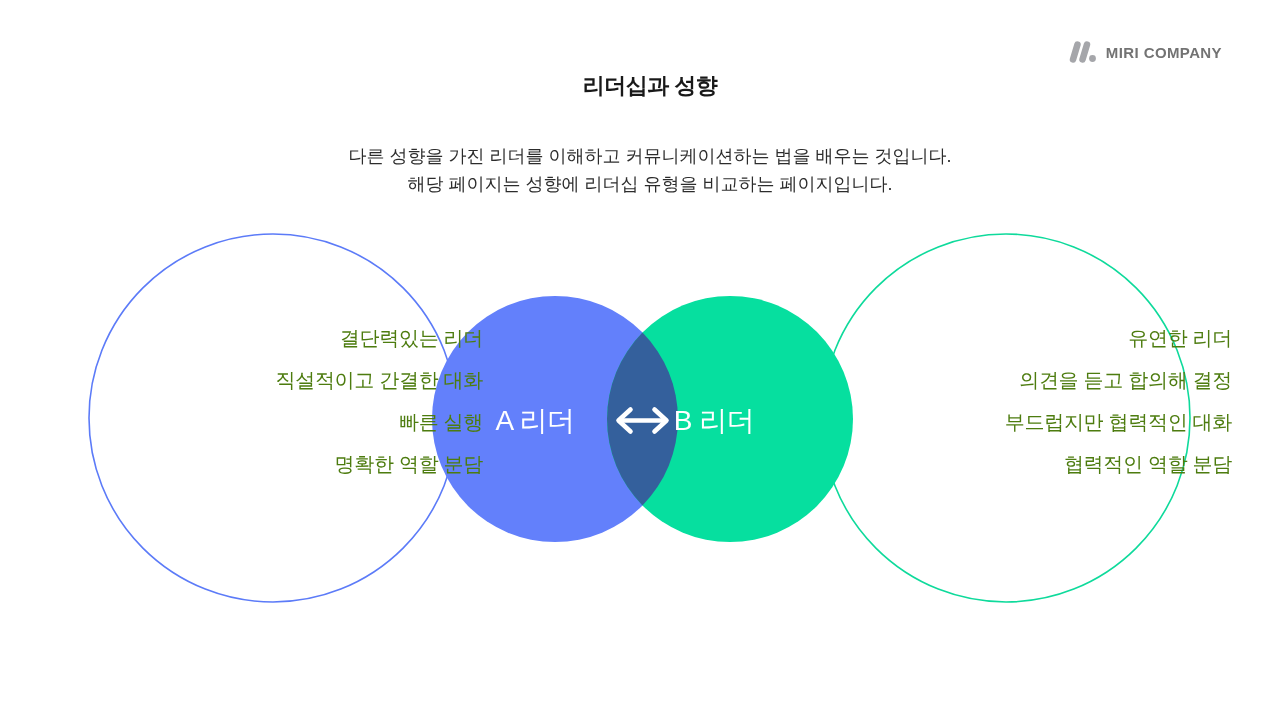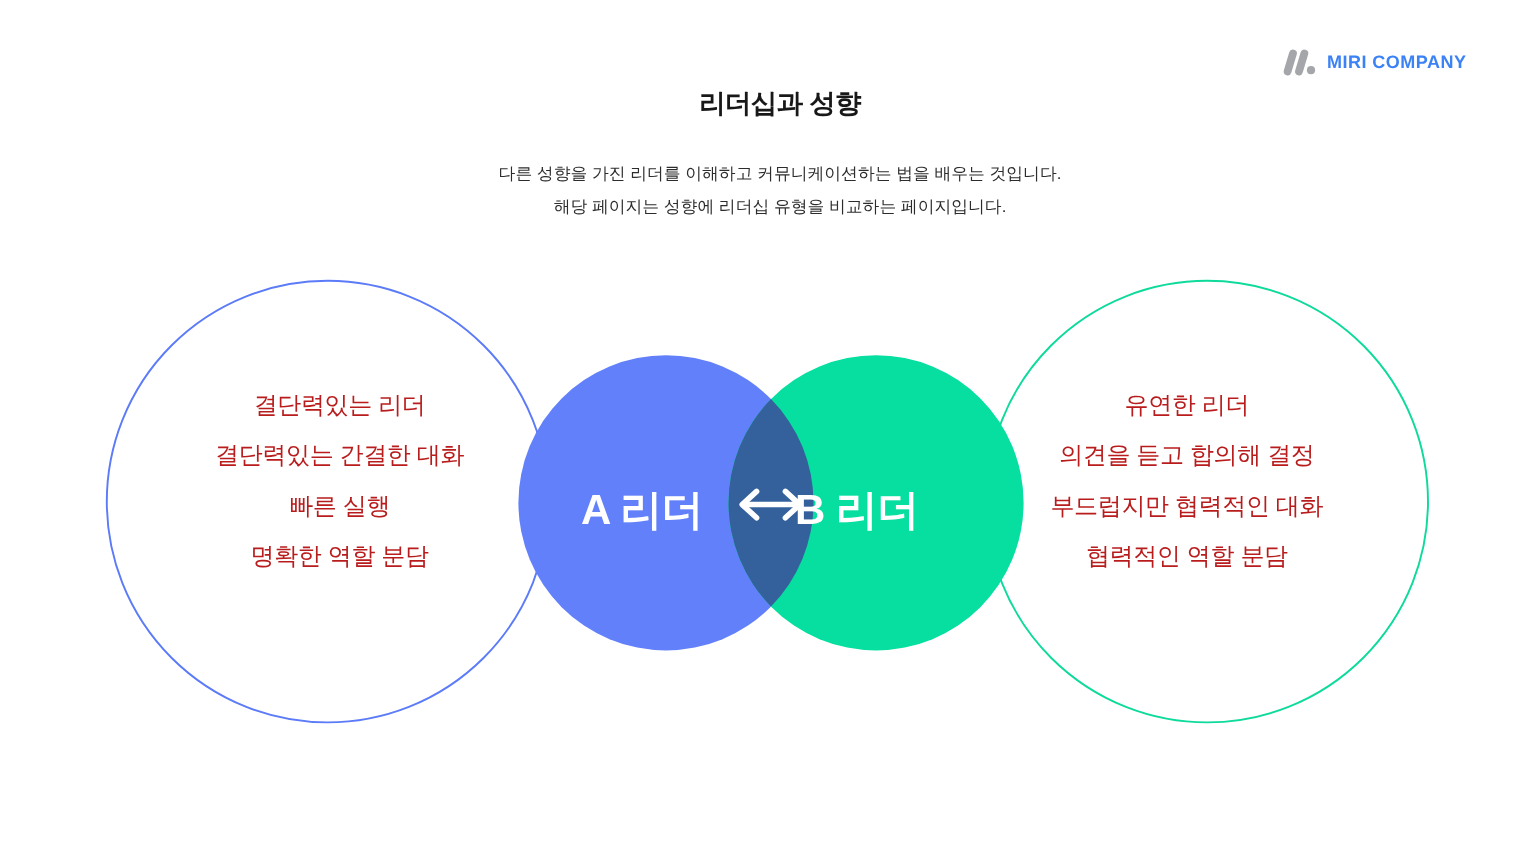--- a/index.html
+++ b/index.html
@@ -3,40 +3,40 @@
 <meta charset="utf-8">
 <style>
   * { margin:0; padding:0; box-sizing:border-box; }
   html,body { width:1280px; height:720px; overflow:hidden; background:#fff; }
   body { font-family:"Liberation Sans","DejaVu Sans",sans-serif; position:relative; }
   .slide { position:absolute; inset:0; background:#ffffff; }
 
   
   .header { position:absolute; top:66px; left:20px; right:0; text-align:center; }
   .title { font-size:22px; line-height:40px; font-weight:800; color:#181818; letter-spacing:-0.5px; }
-  .subtitle { margin-top:24px; font-size:14px; line-height:28px; font-weight:500; color:#2c2c2c; }
+  .subtitle { margin-top:36px; font-size:18px; line-height:28px; font-weight:500; color:#2c2c2c; }
 
   
   .logo { position:absolute; top:40px; right:58px; display:flex; align-items:center; gap:8px; }
-  .logo-text { font-size:15px; font-weight:700; letter-spacing:0.4px; color:#3b82f6; }
+  .logo-text { font-size:15px; font-weight:700; letter-spacing:0.4px; color:#737373; }
 
   
   .venn-svg { position:absolute; left:0; top:0; width:1280px; height:720px; }
 
   
   .leader-label { position:absolute; width:220px; text-align:center; top:402px;
-                  font-size:35px; font-weight:700; color:#ffffff; letter-spacing:-0.5px; }
+                  font-size:28px; font-weight:400; color:#ffffff; letter-spacing:-0.5px; }
   .leader-label.a { left:425px; }
   .leader-label.b { left:604px; }
 
   
-  .traits { position:absolute; top:317px; width:400px; text-align:center;
-            font-size:20px; line-height:42px; font-weight:500; color:#b91c1c; letter-spacing:-0.3px; }
+  .traits { position:absolute; top:317px; width:400px; text-align:right;
+            font-size:20px; line-height:42px; font-weight:500; color:#4d7c0f; letter-spacing:-0.3px; }
   .traits.left { left:83px; }
-  .traits.right { left:789px; }
+  .traits.right { left:832px; }
 </style>
 </head>
 <body>
 
 <div class="slide">
 
   <div class="logo">
     <svg width="34" height="24" viewBox="0 0 34 24">
       <g stroke="#a5a6aa" stroke-width="6.5" stroke-linecap="round" fill="none">
         <line x1="9" y1="19.5" x2="13.5" y2="4.5"></line>
@@ -70,21 +70,21 @@
       <polyline points="630.5,409.5 618.5,420.5 630.5,431.5"></polyline>
       <polyline points="654.5,409.5 666.5,420.5 654.5,431.5"></polyline>
     </g>
   </svg>
 
   <div class="leader-label a">A 리더</div>
   <div class="leader-label b">B 리더</div>
 
   <div class="traits left">
     <div>결단력있는 리더</div>
-    <div>결단력있는 간결한 대화</div>
+    <div>직설적이고 간결한 대화</div>
     <div>빠른 실행</div>
     <div>명확한 역할 분담</div>
   </div>
 
   <div class="traits right">
     <div>유연한 리더</div>
     <div>의견을 듣고 합의해 결정</div>
     <div>부드럽지만 협력적인 대화</div>
     <div>협력적인 역할 분담</div>
   </div>

